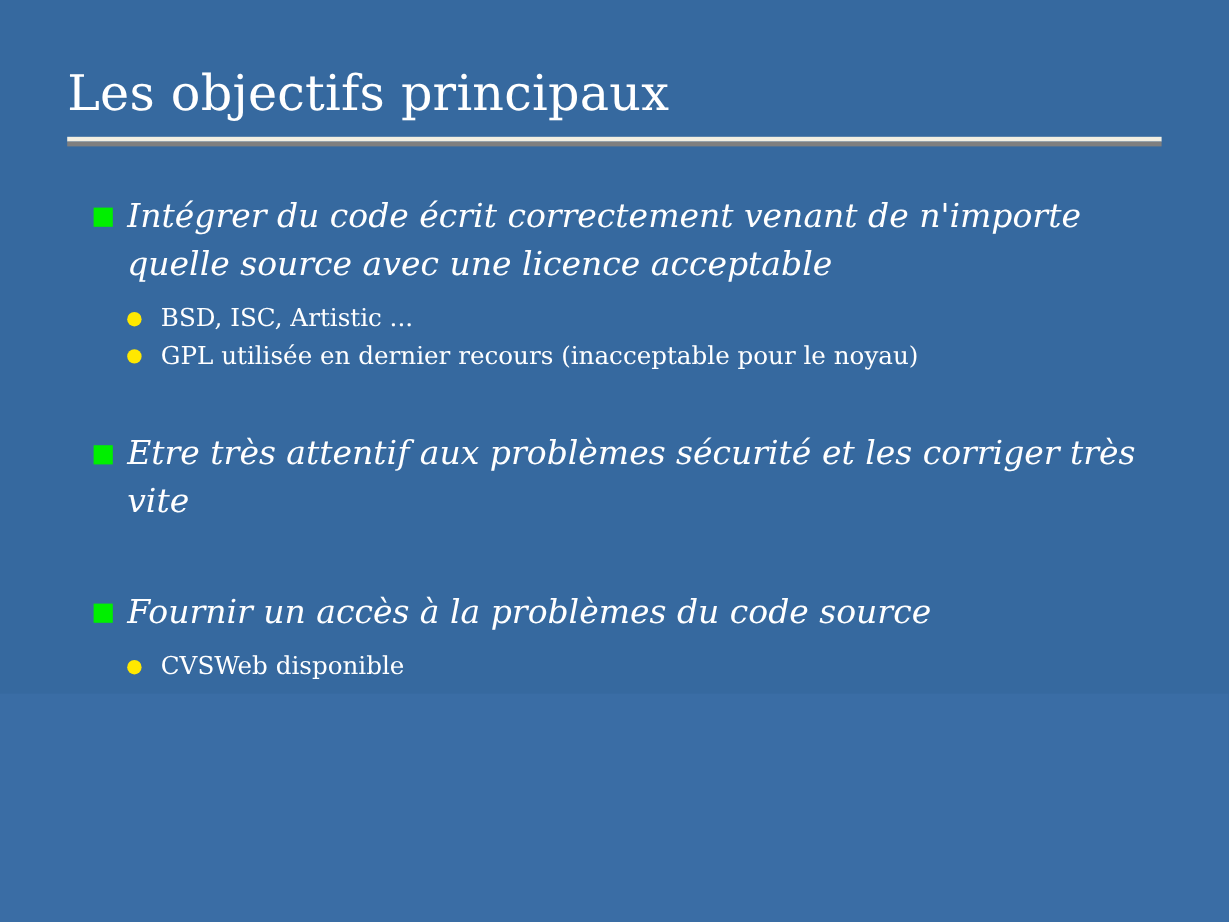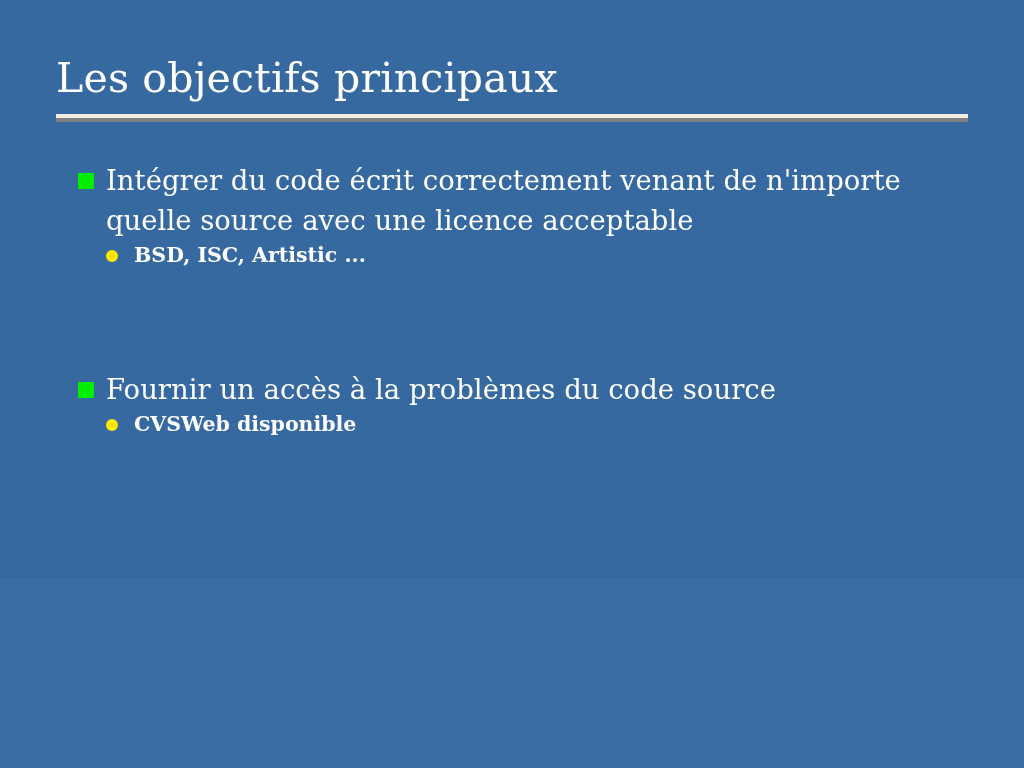--- a/index.html
+++ b/index.html
@@ -62,34 +62,34 @@
   }
 
   
   .l1 {
     position: relative;
     padding-left: 50px;
     color: #ffffff;
     font-size: 27.5px;
     line-height: 40px;
     font-family: "DejaVu Serif", "Liberation Serif", serif;
+    font-style: italic;
   }
   .l1 .sq {
     position: absolute;
     left: 22px;
     top: 13px;
     width: 16px;
     height: 16px;
     background: #00ef00;
   }
 
   
   .l2-list {
-    margin-top: 0;
-    font-weight: bold;
+    margin-top: 10px;
   }
   .l2 {
     position: relative;
     padding-left: 78px;
     color: #ffffff;
     font-size: 20.5px;
     line-height: 31px;
     font-family: "DejaVu Serif", "Liberation Serif", serif;
   }
   .l2 .dot {
@@ -122,25 +122,35 @@
     <div class="group">
       <div class="l1">
         <span class="sq"></span>
         <span>Intégrer du code écrit correctement venant de n'importe quelle source avec une licence acceptable</span>
       </div>
       <div class="l2-list">
         <div class="l2">
           <span class="dot"></span>
           <span>BSD, ISC, Artistic ...</span>
         </div>
+        <div class="l2">
+          <span class="dot"></span>
+          <span>GPL utilisée en dernier recours (inacceptable pour le noyau)</span>
+        </div>
       </div>
     </div>
 
     <div class="spacer-md"></div>
 
+    <div class="group">
+      <div class="l1">
+        <span class="sq"></span>
+        <span>Etre très attentif aux problèmes sécurité et les corriger très vite</span>
+      </div>
+    </div>
 
     <div class="spacer-lg"></div>
 
     <div class="group">
       <div class="l1">
         <span class="sq"></span>
         <span>Fournir un accès à la problèmes du code source</span>
       </div>
       <div class="l2-list">
         <div class="l2">

